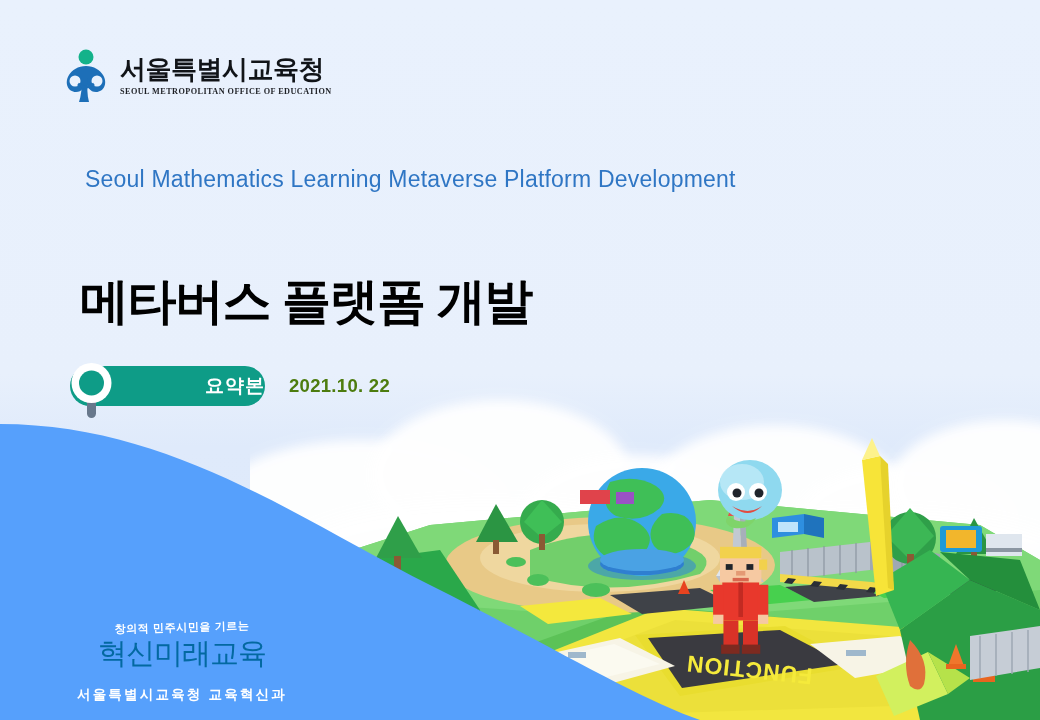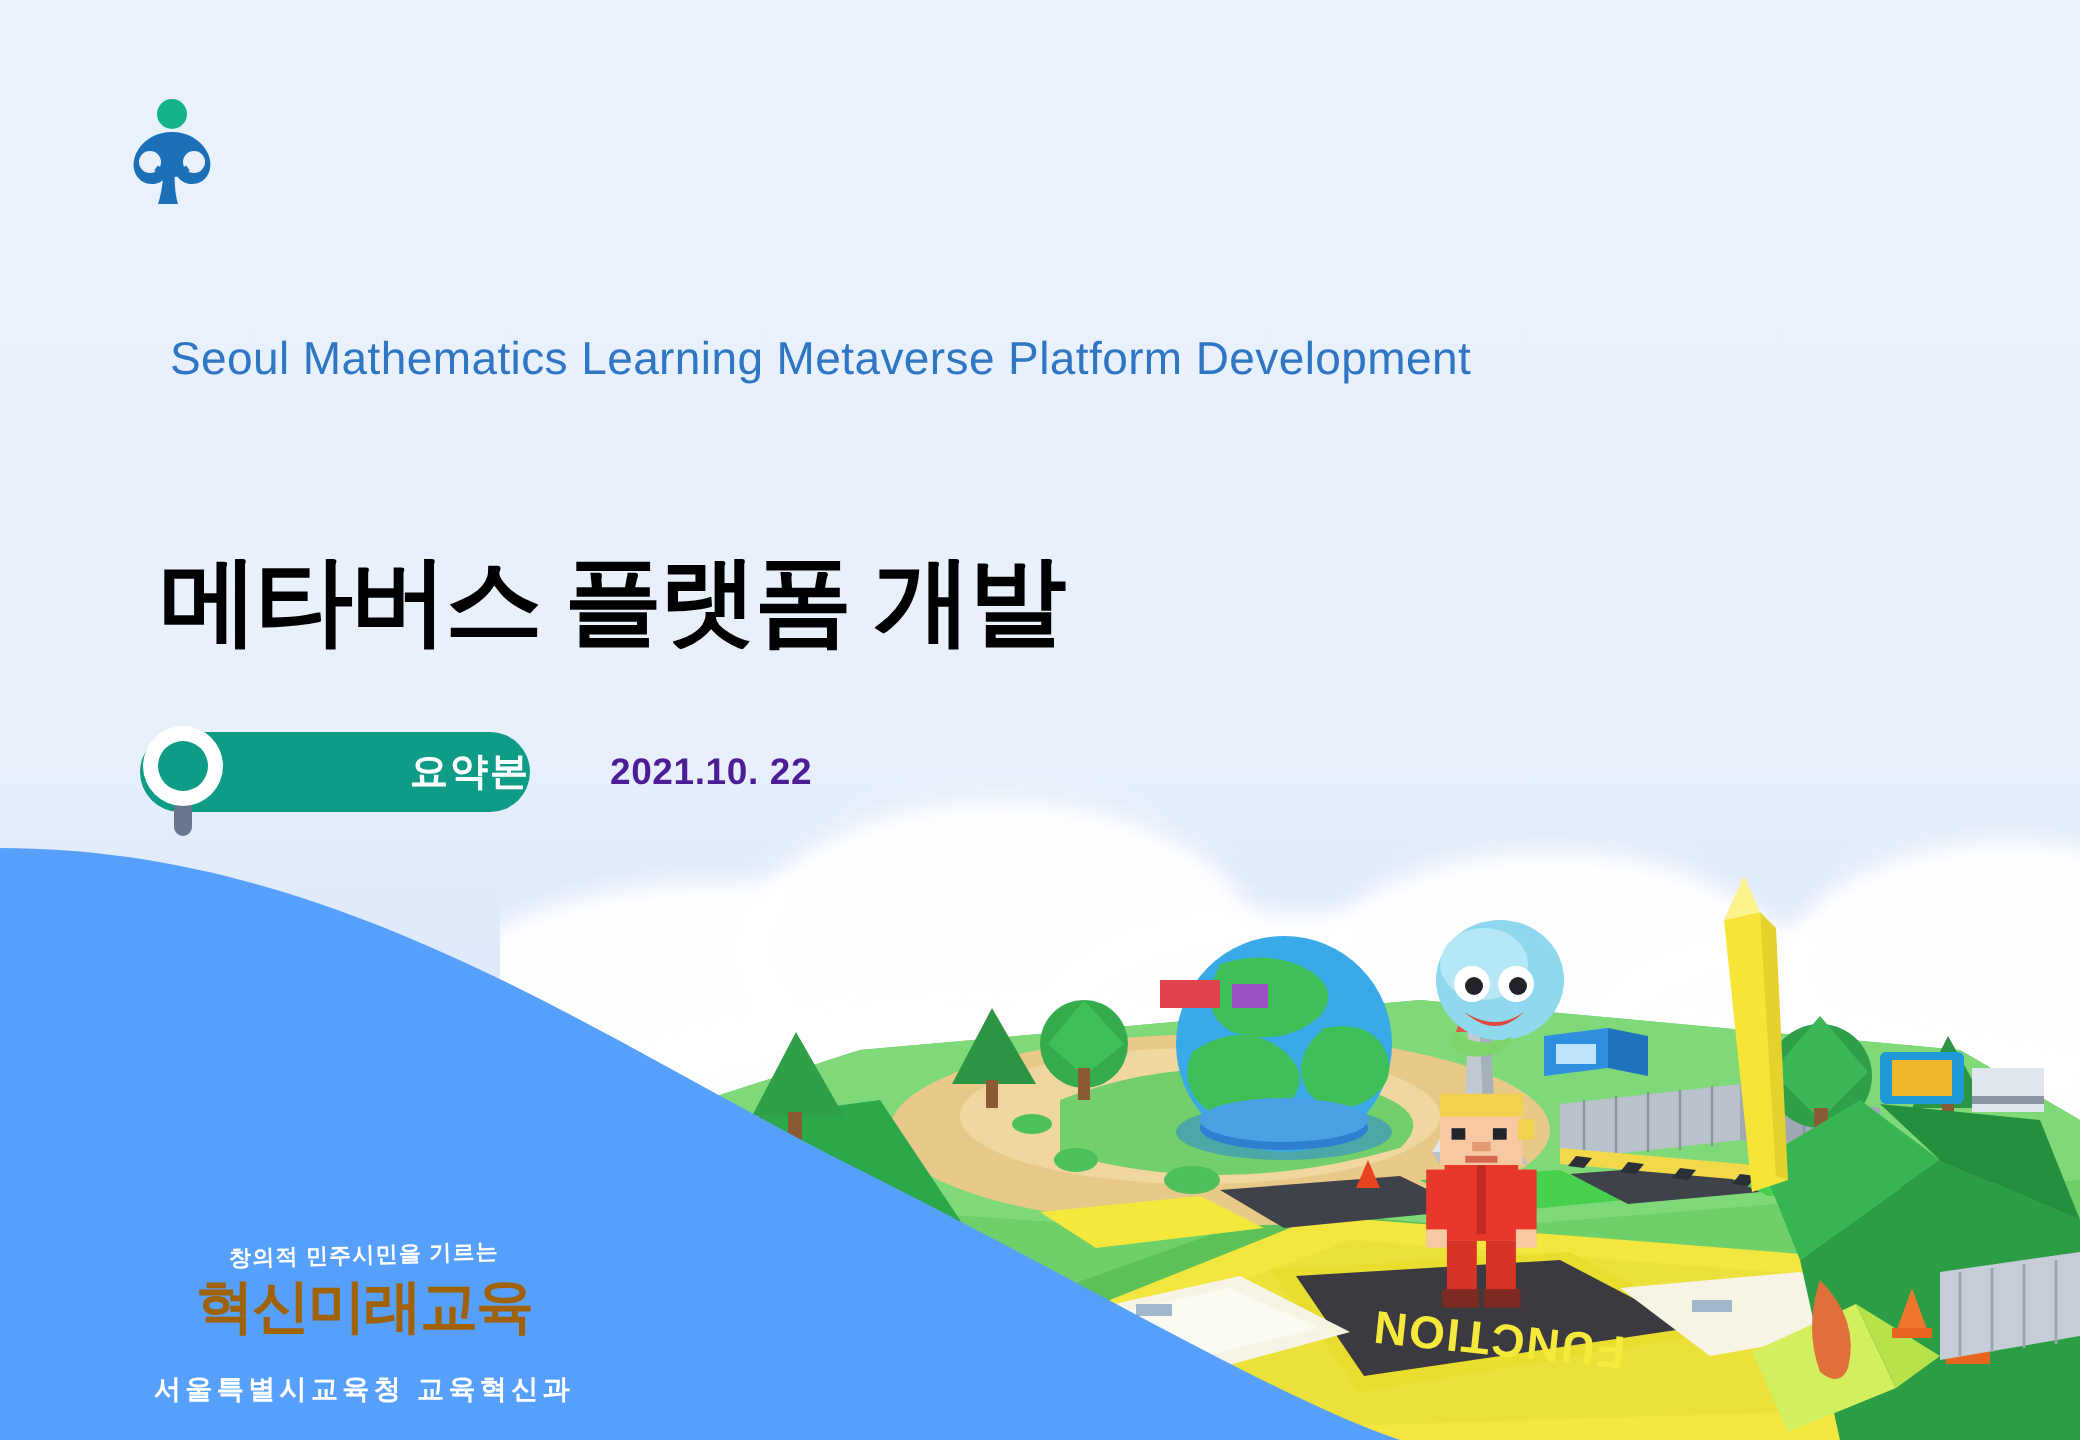--- a/index.html
+++ b/index.html
@@ -73,32 +73,32 @@
   .badge-pill{
     position:relative;height:40px;width:195px;border-radius:20px;
     background:#0e9c87;display:flex;align-items:center;justify-content:flex-end;
   }
   .badge-label{
     color:#ffffff;font-size:19px;font-weight:700;letter-spacing:1px;
     padding-left:26px;
   }
   .magnifier{position:absolute;left:-2px;top:-4px;width:48px;height:64px;}
   .badge-date{
-    margin-left:40px;font-size:18.5px;color:#4c1d95;font-weight:600;
+    margin-left:24px;font-size:18.5px;color:#4d7c0f;font-weight:600;
     letter-spacing:.3px;white-space:nowrap;
   }
 
   
   .brand{position:absolute;left:62px;top:620px;width:240px;text-align:center;}
   .brand-slogan{
     font-size:11px;color:#ffffff;font-weight:700;letter-spacing:.6px;
     transform:rotate(-1.5deg);white-space:nowrap;
   }
   .brand-main{
-    font-size:29px;color:#a16207;font-weight:700;letter-spacing:-1px;
+    font-size:29px;color:#0369a1;font-weight:400;letter-spacing:-1px;
     margin-top:-1px;white-space:nowrap;
   }
   .brand-dept{
     margin-top:12px;font-size:13.5px;color:#ffffff;font-weight:700;
     letter-spacing:2.2px;white-space:nowrap;
   }
 </style>
 </head>
 <body>
 
@@ -342,20 +342,24 @@
   <div class="logo-row">
     <svg class="logo-mark" viewBox="0 0 52 56" xmlns="http://www.w3.org/2000/svg">
       <circle cx="26" cy="9" r="7.5" fill="#14b28a"></circle>
       <path d="M26 18 C 18 18 12 22 9 27 C 4 35 8 44 16 44 C 22 44 25 39 26 33
                C 27 39 30 44 36 44 C 44 44 48 35 43 27 C 40 22 34 18 26 18 Z" fill="#1d6fb8"></path>
       <circle cx="15" cy="33" r="5.5" fill="#e9f1fd"></circle>
       <circle cx="37" cy="33" r="5.5" fill="#e9f1fd"></circle>
       <path d="M22 30 C 22 40 21 48 19 54 L 29 54 C 27 47 27 39 28 30 Z" fill="#1d6fb8"></path>
       <path d="M18 36 q8 6 16 0" stroke="#1d6fb8" stroke-width="3" fill="none"></path>
     </svg>
+    <div class="logo-text">
+      <div class="logo-ko">서울특별시교육청</div>
+      <div class="logo-en">SEOUL METROPOLITAN OFFICE OF EDUCATION</div>
+    </div>
   </div>
 
   <div class="eyebrow">Seoul Mathematics Learning Metaverse Platform Development</div>
   <div class="title2">메타버스 플랫폼 개발</div>
 
   <div class="badge-row">
     <div class="badge-pill">
       <span class="badge-label">요약본</span>
       <svg class="magnifier" viewBox="0 0 48 64" xmlns="http://www.w3.org/2000/svg">
         <rect x="19" y="30" width="9" height="26" rx="4.5" fill="#68788c"></rect>

